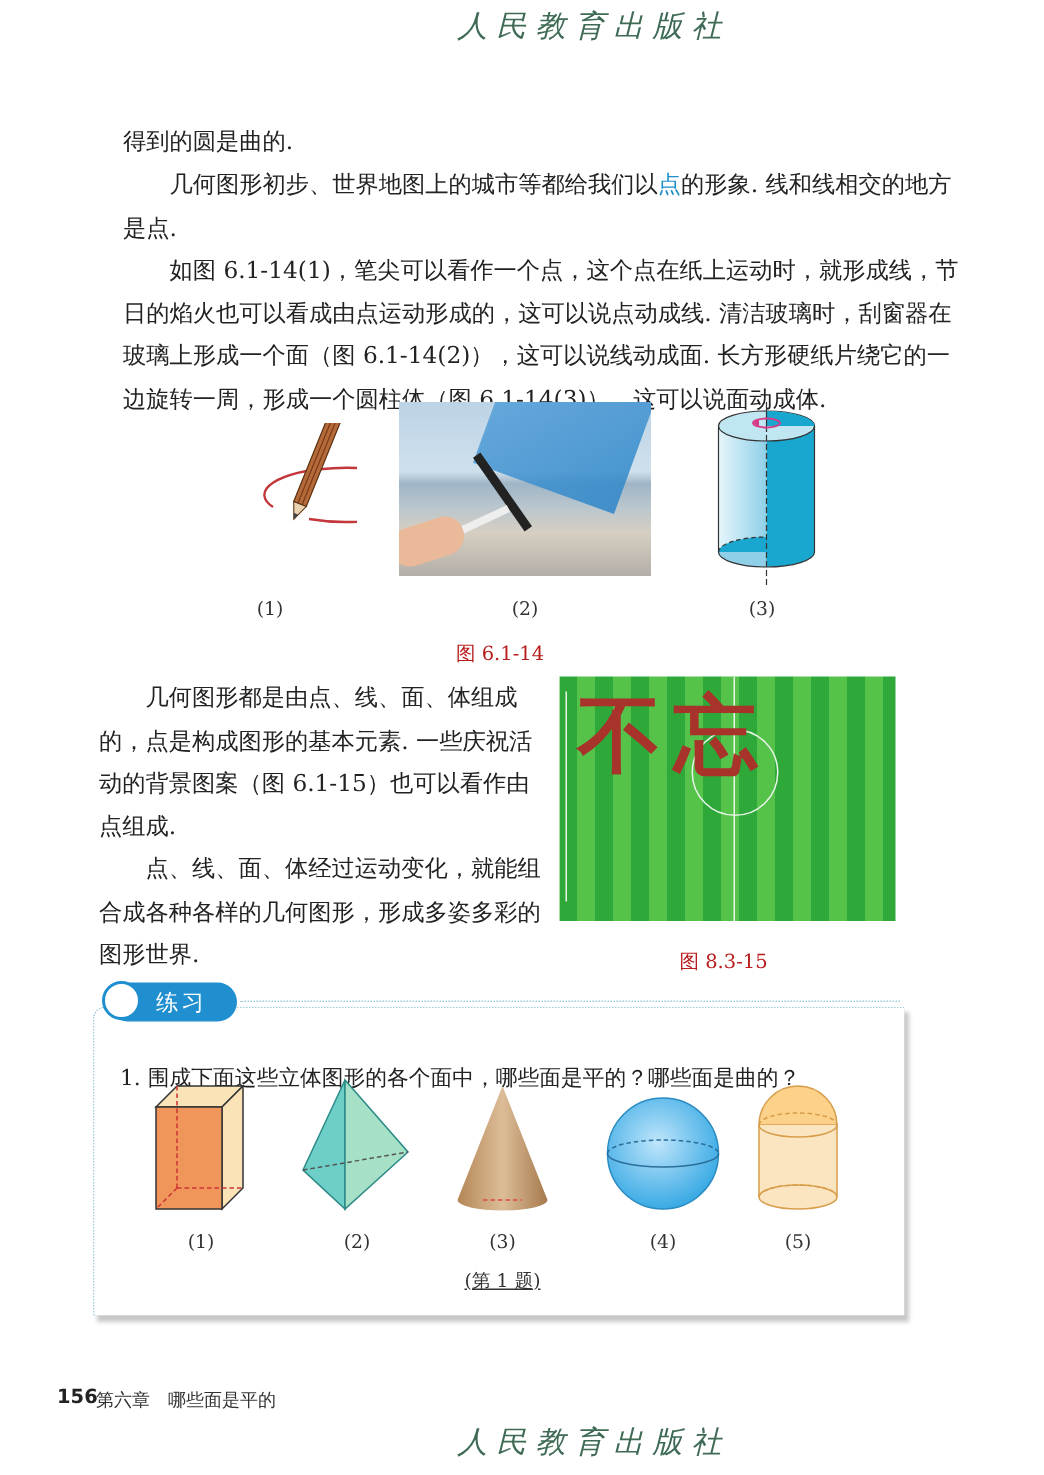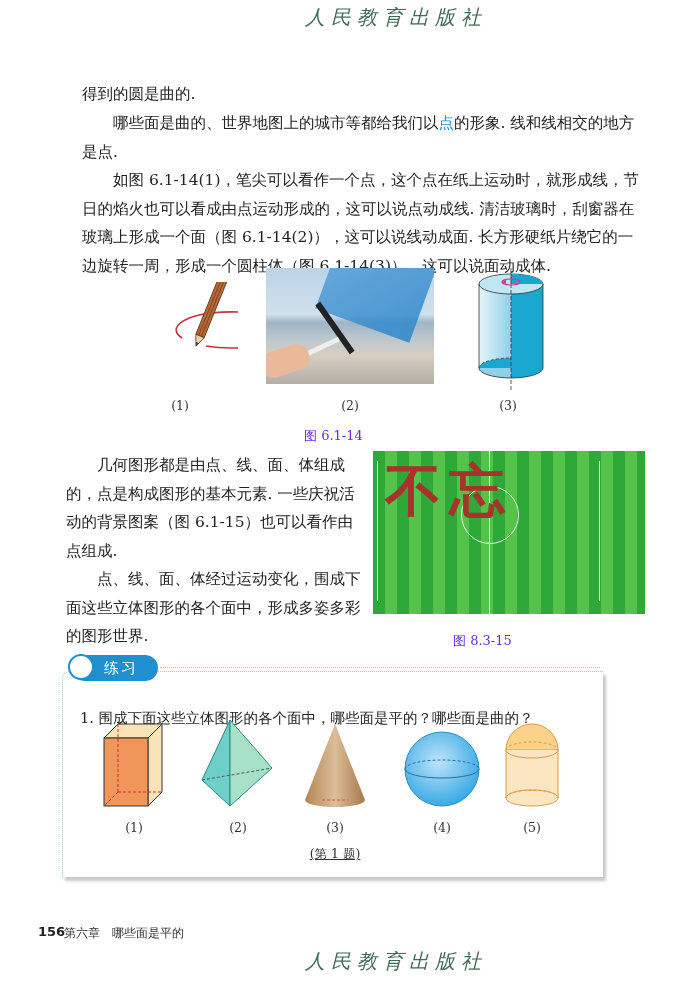--- a/index.html
+++ b/index.html
@@ -6,21 +6,21 @@
   body { width: 696px; height: 983px; position: relative; overflow: hidden;
          font-family: "DejaVu Serif", "Liberation Serif", serif; color: #222; }
   .abs { position: absolute; }
   .publisher { left: 0; width: 696px; text-align: center; color: #3f6b55;
                font-family: "DejaVu Serif", serif; font-style: italic; font-size: 20px;
                letter-spacing: 6px; padding-left: 48px; }
   .para { left: 66px; width: 560px; font-size: 15.5px; line-height: 28.5px; margin: 16px; }
   .para.indent { text-indent: 31px; }
   .hl { color: #1f8fc9; }
   .cap { font-size: 12.5px; color: #333; text-align: center; }
-  .figtitle { font-size: 13px; color: #6d28d9; }
+  .figtitle { font-size: 13px; color: #b91c1c; }
   .para2 { left: 66px; width: 300px; font-size: 15.5px; line-height: 28.5px; margin: 0; text-indent: 31px; }
   .exercise-box { left: 62px; top: 671px; width: 540px; height: 205px;
                   border-left: 1px dotted #9fc9dc; border-top: 1px dotted #9fc9dc;
                   background: #fff; box-shadow: 3px 4px 3px #c8c8c8; border-radius: 8px 0 0 0; }
   .ex-tab { left: 72px; top: 655px; height: 26px; width: 86px; background: #1f8fd0;
             border-radius: 13px; color: #fff; font-size: 15px; line-height: 26px; }
   .ex-tab .circle { position: absolute; left: -4px; top: -1px; width: 26px; height: 26px;
             border-radius: 50%; background: #fff; border: 2px solid #1f8fd0; box-sizing: border-box; }
   .ex-tab .label { position: absolute; left: 32px; top: 0; letter-spacing: 2px; font-family: "DejaVu Sans", sans-serif; }
   .ex-dotline { left: 160px; top: 667px; width: 440px; border-top: 1px dotted #9fc9dc; }
@@ -28,21 +28,21 @@
   .solid-cap { top: 820px; width: 60px; font-size: 12.5px; color: #333; text-align: center; }
   .footer-num { left: 38px; top: 924px; font-family: "DejaVu Sans", "Liberation Sans", sans-serif; font-size: 13px; font-weight: bold; color: #222; }
   .footer-ch { left: 64px; top: 925px; font-size: 12px; color: #333; }
 </style>
 </head>
 <body>
 
 <div class="abs publisher" style="top:4px;">人民教育出版社</div>
 
 <p class="abs para" style="top:64px;">得到的圆是曲的.</p>
-<p class="abs para indent" style="top:93px;"><span>哪些面是曲的、世界地图上的城市等都给我们以</span><span class="hl">点</span><span>的形象. 线和线相交的地方是点.</span></p>
+<p class="abs para indent" style="top:93px;"><span>几何图形初步、世界地图上的城市等都给我们以</span><span class="hl">点</span><span>的形象. 线和线相交的地方是点.</span></p>
 <p class="abs para indent" style="top:150px;">如图 6.1-14(1)，笔尖可以看作一个点，这个点在纸上运动时，就形成线，节日的焰火也可以看成由点运动形成的，这可以说点动成线. 清洁玻璃时，刮窗器在玻璃上形成一个面（图 6.1-14(2)），这可以说线动成面. 长方形硬纸片绕它的一边旋转一周，形成一个圆柱体（图 6.1-14(3)），这可以说面动成体.</p>
 
 <div class="abs" style="left:118px;top:282px;width:120px;height:100px;">
   <svg width="120" height="100" viewBox="0 0 120 100">
     <path d="M 64 56 A 54 18 0 1 1 88 64" fill="none" stroke="#c2363c" stroke-width="1.6"></path>
     <g transform="translate(82,54) rotate(-68)">
       <rect x="0" y="-4.5" width="62" height="9" fill="#b56a3a" stroke="#5a3010" stroke-width="0.8"></rect>
       <line x1="0" y1="-1.5" x2="62" y2="-1.5" stroke="#7a3a18" stroke-width="0.8"></line>
       <line x1="0" y1="1.5" x2="62" y2="1.5" stroke="#7a3a18" stroke-width="0.8"></line>
       <rect x="60" y="-4.5" width="5" height="9" fill="#333"></rect>
@@ -79,23 +79,23 @@
     <ellipse cx="35" cy="14" rx="9" ry="3" fill="none" stroke="#d63a8a" stroke-width="1.2"></ellipse>
     <polygon points="26,14 30,11.5 30,16.5" fill="#d63a8a"></polygon>
   </svg>
 </div>
 <div class="abs cap" style="left:160px;top:398px;width:40px;">(1)</div>
 <div class="abs cap" style="left:330px;top:398px;width:40px;">(2)</div>
 <div class="abs cap" style="left:488px;top:398px;width:40px;">(3)</div>
 <div class="abs figtitle" style="left:304px;top:427px;">图 6.1-14</div>
 
 <p class="abs para2" style="top:451px;">几何图形都是由点、线、面、体组成的，点是构成图形的基本元素. 一些庆祝活动的背景图案（图 6.1-15）也可以看作由点组成.</p>
-<p class="abs para2" style="top:565px;">点、线、面、体经过运动变化，围成下面这些立体图形的各个面中，形成多姿多彩的图形世界.</p>
+<p class="abs para2" style="top:565px;">点、线、面、体经过运动变化，就能组合成各种各样的几何图形，形成多姿多彩的图形世界.</p>
 
-<div class="abs" style="left:373px;top:451px;width:272px;height:163px;overflow:hidden;background:repeating-linear-gradient(90deg,#2fa83a 0px,#2fa83a 12px,#55c24a 12px,#55c24a 24px);">
+<div class="abs" style="left:373px;top:451px;width:224px;height:163px;overflow:hidden;background:repeating-linear-gradient(90deg,#2fa83a 0px,#2fa83a 12px,#55c24a 12px,#55c24a 24px);">
   <div style="position:absolute;left:116px;top:0;width:1px;height:163px;background:#e8f5e8;"></div>
   <div style="position:absolute;left:88px;top:35px;width:56px;height:56px;border:1px solid #e8f5e8;border-radius:50%;"></div>
   <div style="position:absolute;left:4px;top:10px;width:1px;height:140px;background:#e8f5e8;"></div>
   <div style="position:absolute;left:226px;top:10px;width:1px;height:140px;background:#e8f5e8;"></div>
   <div style="position:absolute;left:12px;top:10px;font-size:56px;line-height:60px;color:#a8332b;letter-spacing:8px;font-family:'DejaVu Sans',sans-serif;font-weight:bold;">不忘</div>
 </div>
 <div class="abs figtitle" style="left:453px;top:632px;">图 8.3-15</div>
 
 <div class="abs ex-dotline"></div>
 <div class="abs exercise-box"></div>

